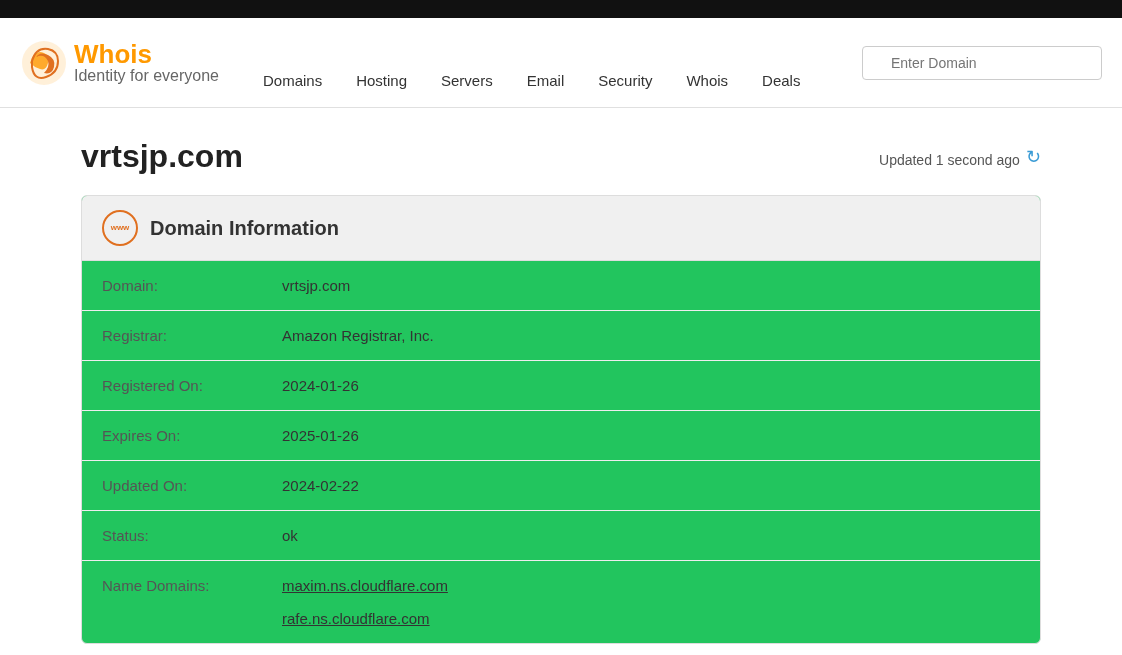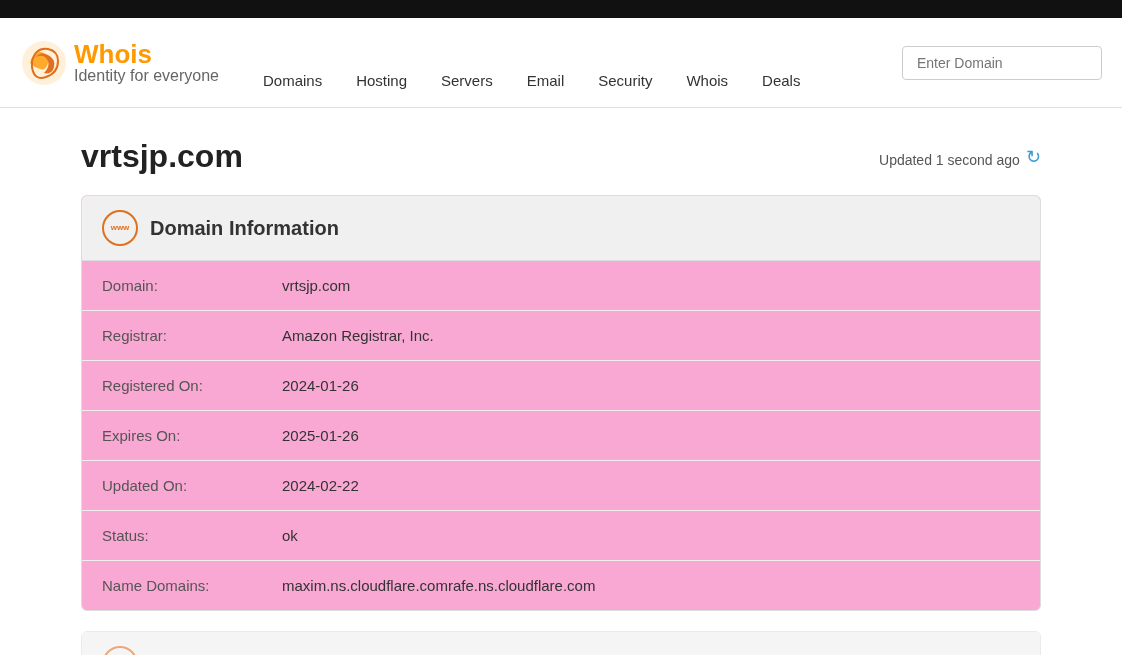--- a/index.html
+++ b/index.html
@@ -63,25 +63,25 @@
       padding: 8px 14px;
       font-size: 15px;
       color: #333;
       text-decoration: none;
       cursor: pointer;
       border-radius: 3px;
     }
 
     .search-input {
       margin-left: auto;
-      padding: 8px 14px;
+      padding: 8px 28px;
       border: 1px solid #ccc;
       border-radius: 4px;
       font-size: 14px;
-      width: 200px;
+      width: 240px;
       color: #999;
     }
 
     
     .main-content {
       max-width: 1000px;
       margin: 0 auto;
       padding: 30px 20px;
     }
 
@@ -111,21 +111,21 @@
       font-size: 18px;
       cursor: pointer;
     }
 
     
     .info-card {
       border: 1px solid #ddd;
       border-radius: 6px;
       overflow: hidden;
       margin-bottom: 20px;
-      background: #f9a8d4;
+      background: #22c55e;
     }
 
     .card-header {
       background: #f0f0f0;
       padding: 14px 20px;
       display: flex;
       align-items: center;
       gap: 12px;
       border-bottom: 1px solid #ddd;
     }
@@ -159,21 +159,23 @@
     }
 
     .info-value {
       font-size: 15px;
       color: #333;
       flex: 1;
     }
 
     .info-value-multi {
       display: flex;
-      gap: 0;
+      flex-direction: column;
+      gap: 16px;
+      text-decoration: underline;
     }
 
     
     .www-circle {
       width: 36px;
       height: 36px;
       border-radius: 50%;
       border: 2px solid #e07020;
       display: flex;
       align-items: center;

